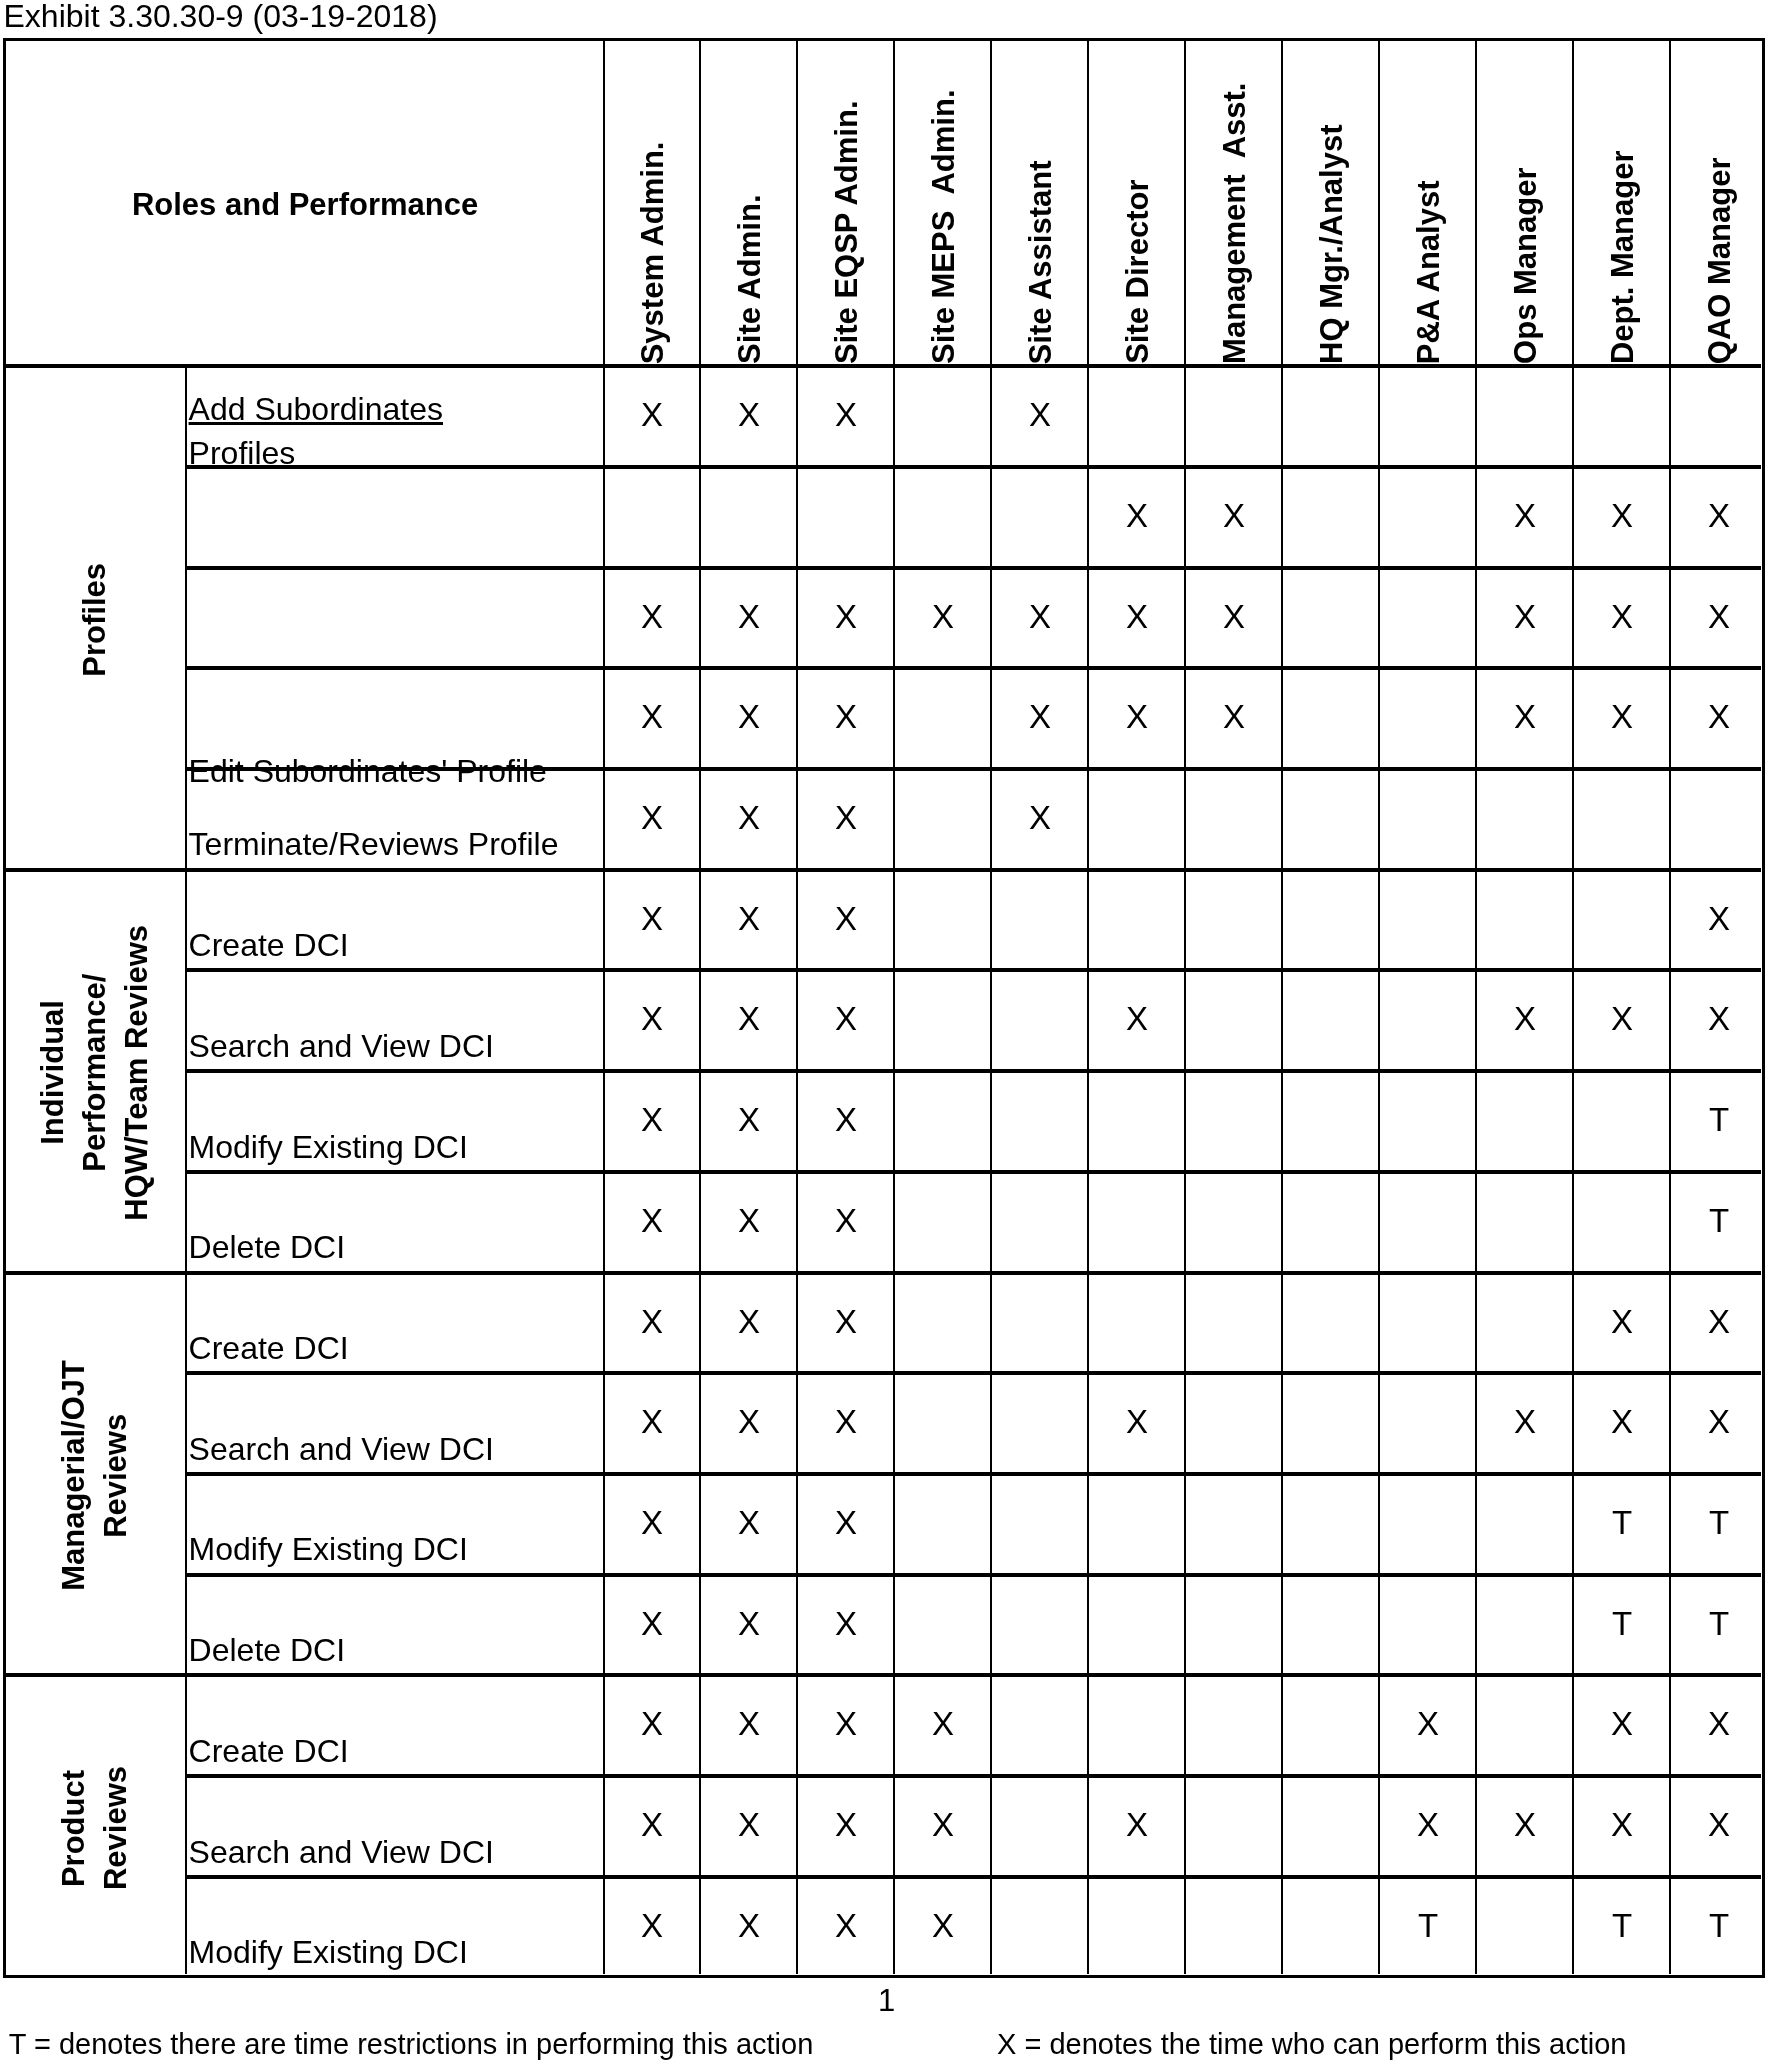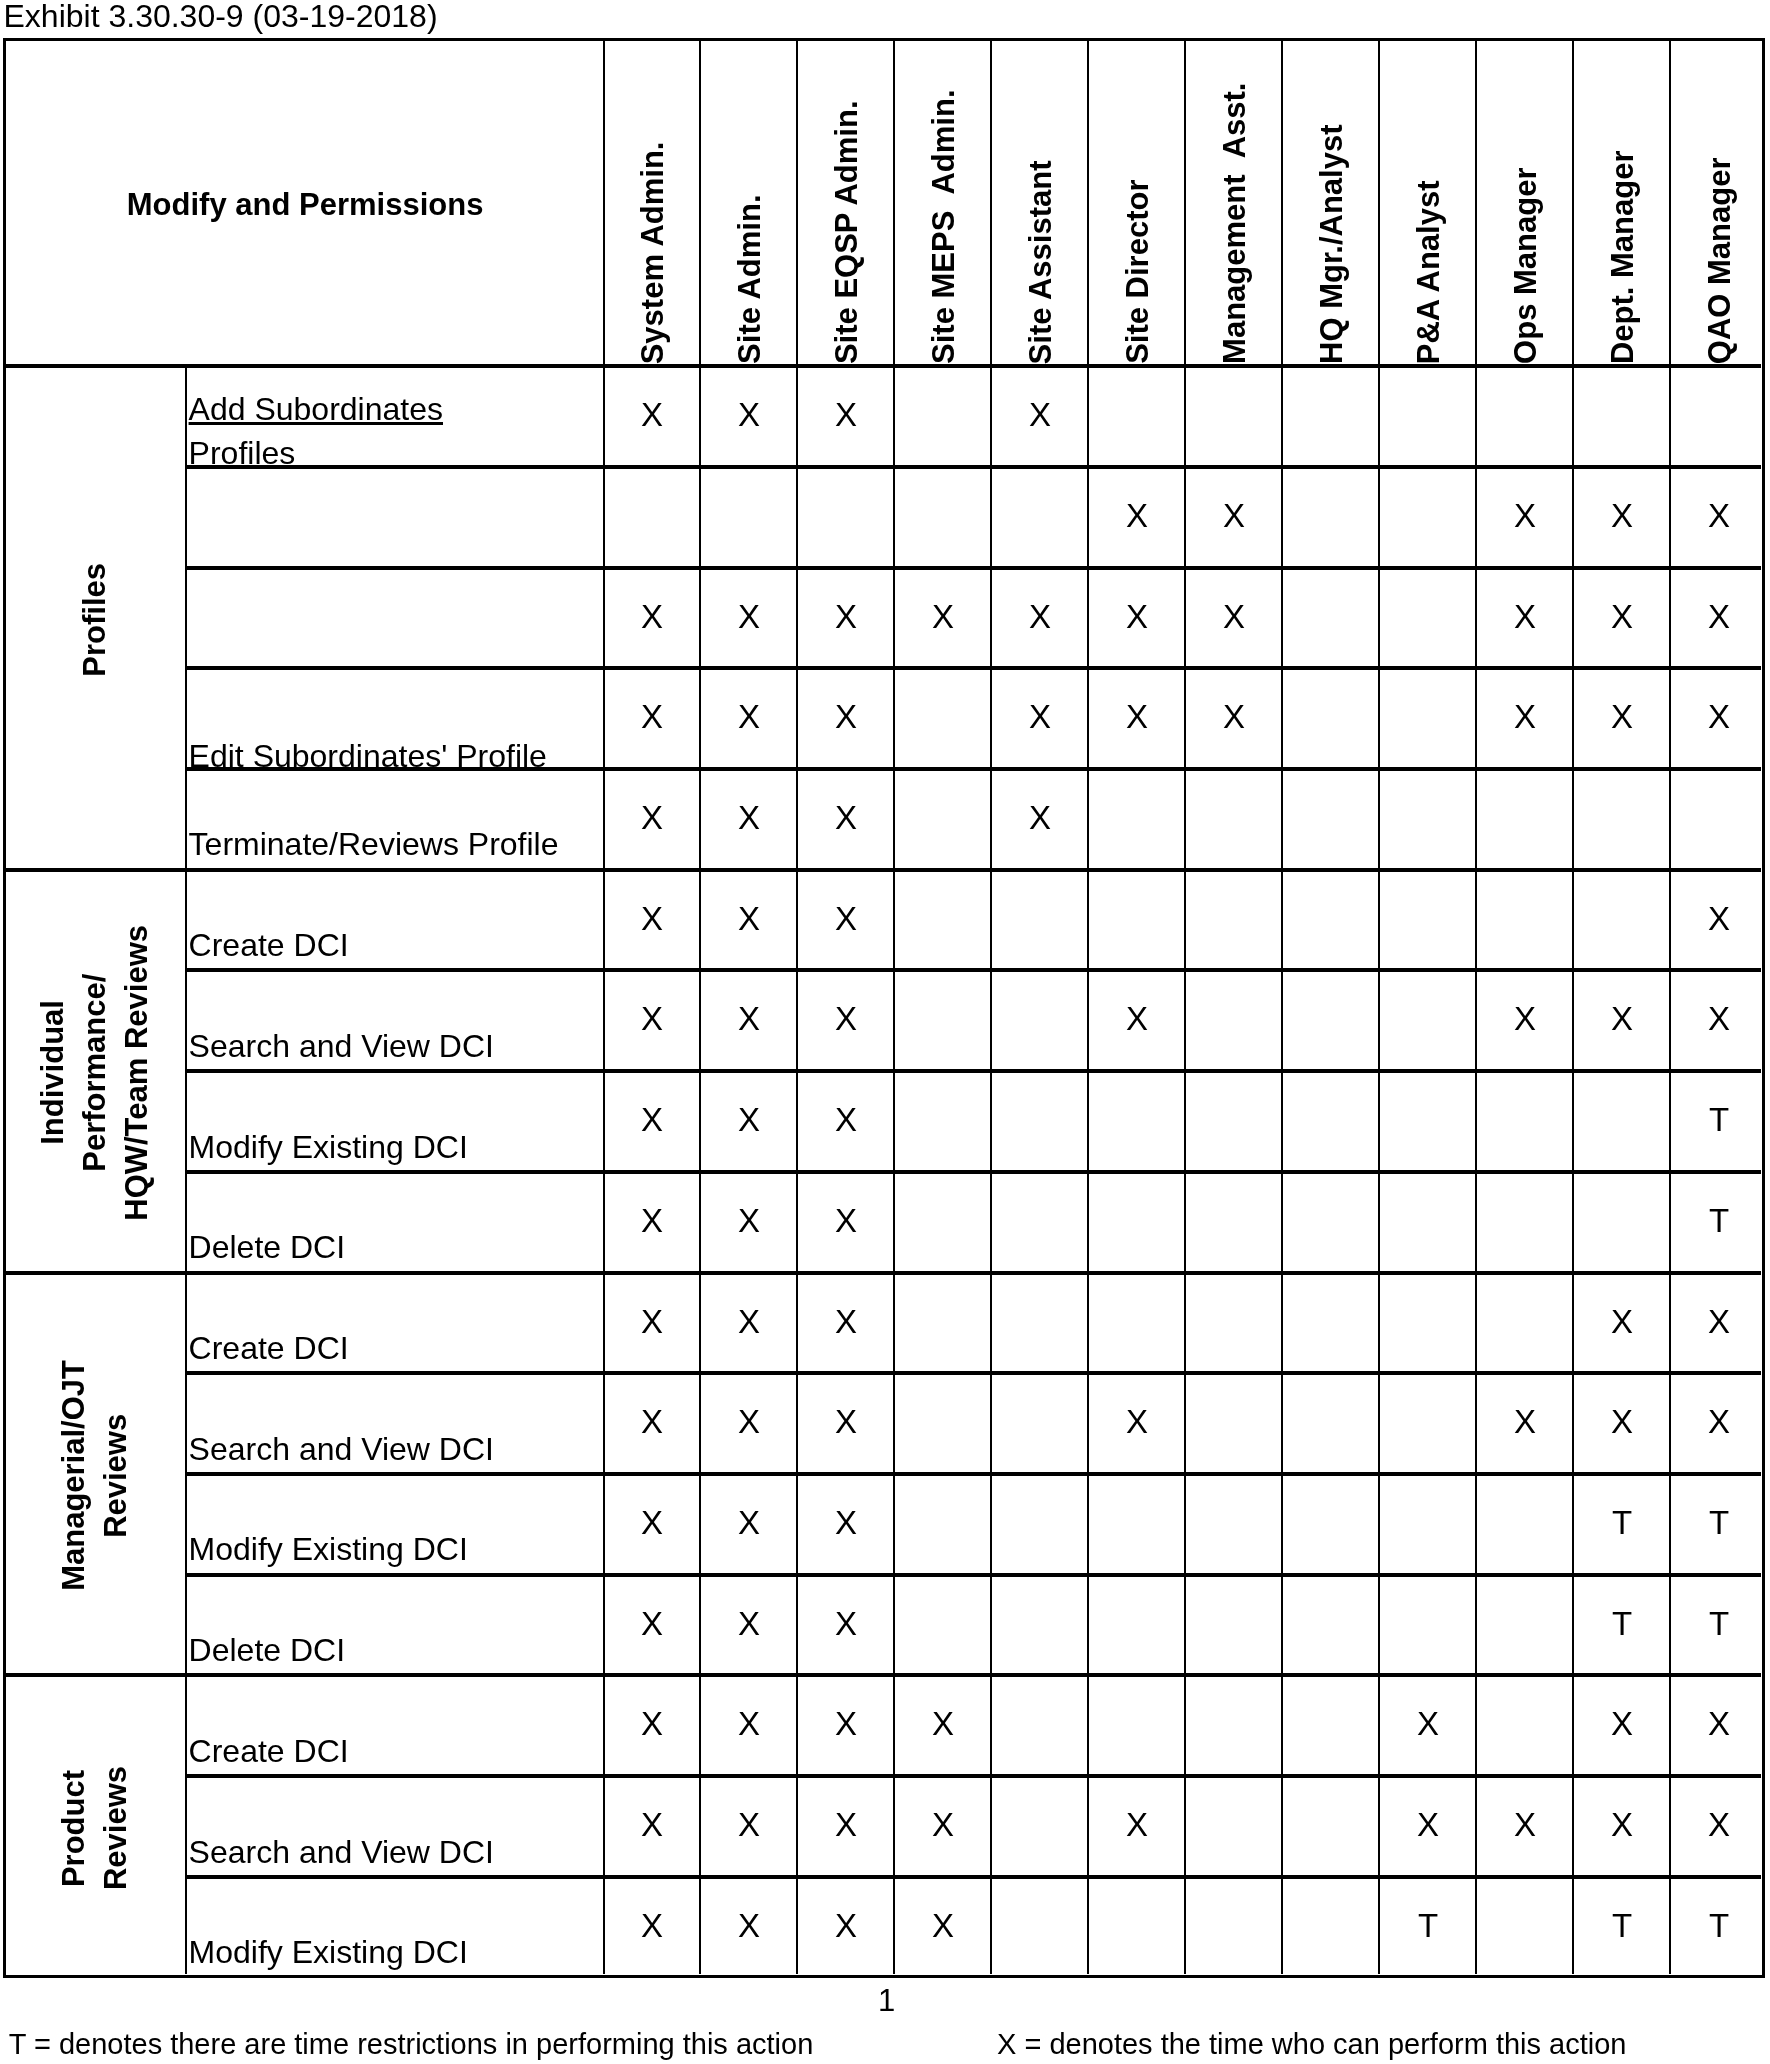--- a/index.html
+++ b/index.html
@@ -20,21 +20,21 @@
   .mark { position:absolute; width:97px; display:flex; align-items:center; justify-content:center; font-size:33px; }
   .page-num { position:absolute; left:878px; top:1983px; font-size:31px; }
   .legend { position:absolute; top:2028px; font-size:29px; white-space:nowrap; }
 </style>
 </head>
 <body>
 
 <div class="title">Exhibit 3.30.30-9 (03-19-2018)</div>
 
 <div class="table" id="perm-table">
-  <div class="corner-title">Modify and Permissions</div>
+  <div class="corner-title">Roles and Performance</div>
 <div class="role-head" style="left: 598px; width: 97px;">
       <span>System Admin.</span>
     </div>
     <div class="role-head" style="left: 695px; width: 97px;">
       <span>Site Admin.</span>
     </div>
     <div class="role-head" style="left: 792px; width: 97px;">
       <span>Site EQSP Admin.</span>
     </div>
     <div class="role-head" style="left: 889px; width: 97px;">
@@ -115,21 +115,21 @@
     <div class="mark" style="left: 889px; top: 525px; height: 101px;">X</div>
     <div class="mark" style="left: 986px; top: 525px; height: 101px;">X</div>
     <div class="mark" style="left: 1083px; top: 525px; height: 101px;">X</div>
     <div class="mark" style="left: 1180px; top: 525px; height: 101px;">X</div>
     <div class="mark" style="left: 1277px; top: 525px; height: 101px;"></div>
     <div class="mark" style="left: 1374px; top: 525px; height: 101px;"></div>
     <div class="mark" style="left: 1471px; top: 525px; height: 101px;">X</div>
     <div class="mark" style="left: 1568px; top: 525px; height: 101px;">X</div>
     <div class="mark" style="left: 1665px; top: 525px; height: 101px;">X</div>
     <div class="hline" style="left: 179px; top: 625px; width: 1576px;"></div>
-    <div class="action" style="top: 624px; height: 118px; white-space: pre-line;">Edit Subordinates' Profile</div>
+    <div class="action" style="top: 639px; height: 118px; white-space: pre-line;">Edit Subordinates' Profile</div>
     <div class="mark" style="left: 598px; top: 625px; height: 101px;">X</div>
     <div class="mark" style="left: 695px; top: 625px; height: 101px;">X</div>
     <div class="mark" style="left: 792px; top: 625px; height: 101px;">X</div>
     <div class="mark" style="left: 889px; top: 625px; height: 101px;"></div>
     <div class="mark" style="left: 986px; top: 625px; height: 101px;">X</div>
     <div class="mark" style="left: 1083px; top: 625px; height: 101px;">X</div>
     <div class="mark" style="left: 1180px; top: 625px; height: 101px;">X</div>
     <div class="mark" style="left: 1277px; top: 625px; height: 101px;"></div>
     <div class="mark" style="left: 1374px; top: 625px; height: 101px;"></div>
     <div class="mark" style="left: 1471px; top: 625px; height: 101px;">X</div>

